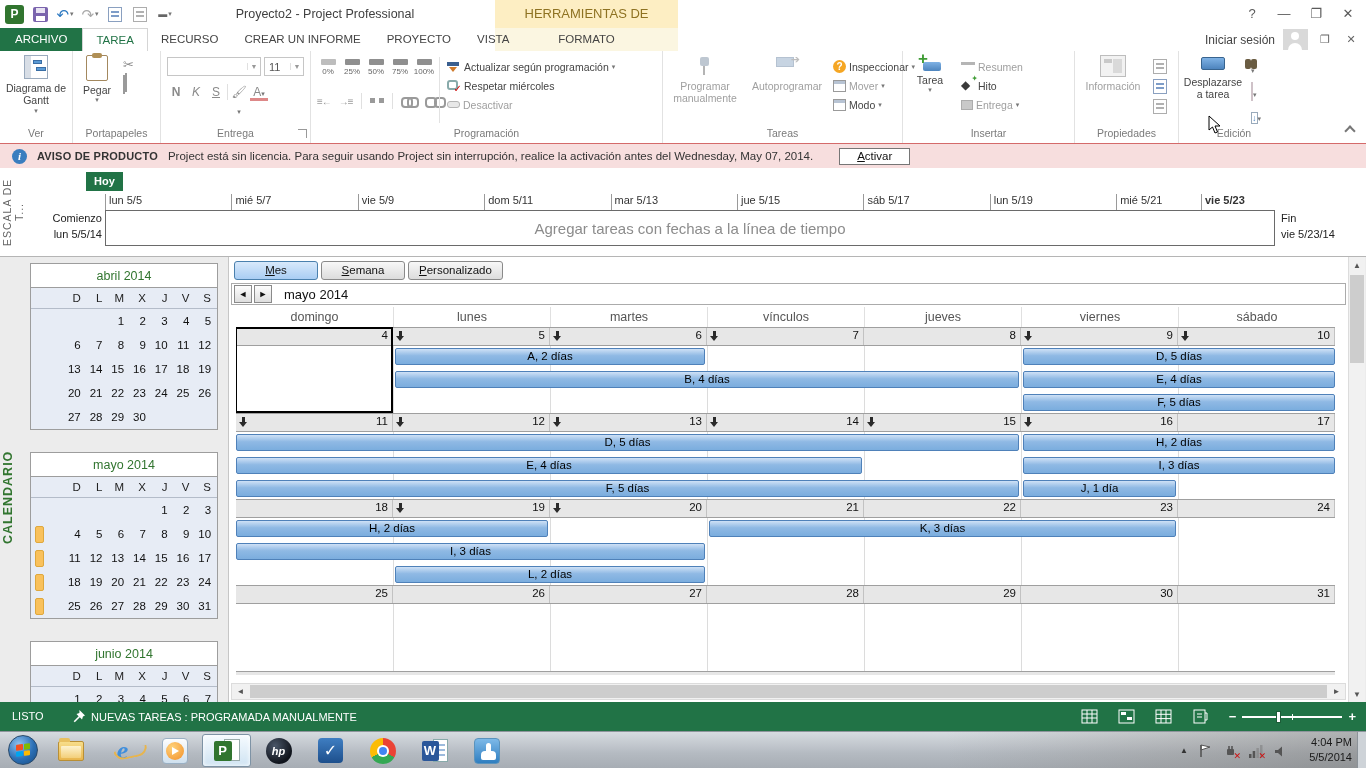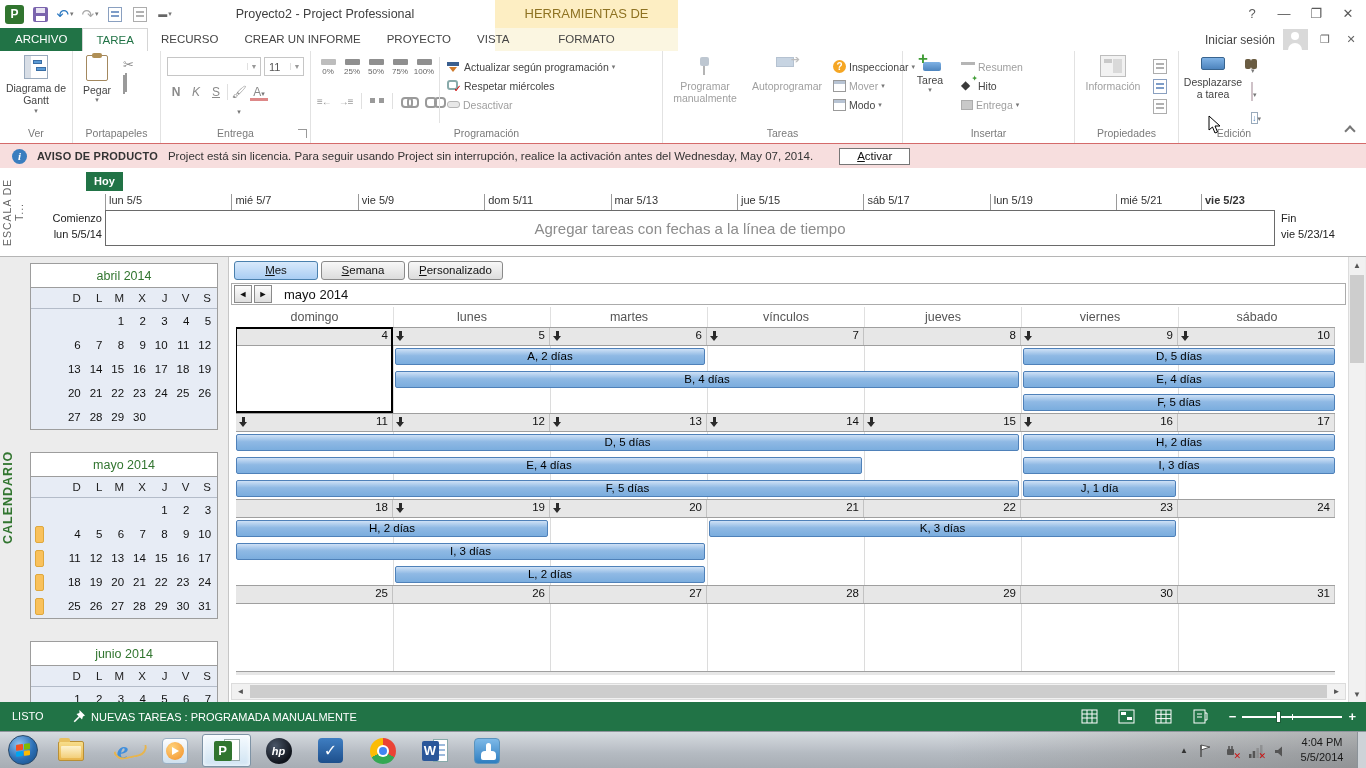--- a/index.html
+++ b/index.html
@@ -215,21 +215,21 @@
   .word-ico .pg { position:absolute; right:0; top:1px; width:15px; height:23px; background:#fff; border:1px solid #8aa; }
   .word-ico .pg i { position:absolute; left:2px; right:2px; height:2px; background:#9dbbdd; display:block; }
   .word-ico .ww { position:absolute; left:0; top:3px; width:17px; height:20px; background:#2b579a; color:#fff; font-weight:bold; font-size:13px; text-align:center; line-height:20px; border-radius:2px; }
   .touch-ico { width:26px; height:26px; border-radius:4px; background:linear-gradient(#7db9e8,#2f7ec0); position:relative; border:1px solid #5a93bd; }
   .touch-ico::before { content:""; position:absolute; left:11px; top:4px; width:5px; height:13px; background:#fff; border-radius:2.5px; }
   .touch-ico::after { content:""; position:absolute; left:6px; top:12px; width:15px; height:9px; background:#fff; border-radius:4px 4px 2px 2px; }
   #tray { position:absolute; right:78px; top:0; height:37px; display:flex; align-items:center; gap:11px; z-index:2; }
   .tray-up { font-size:8px; color:#333; }
   .tray-ico { position:relative; width:14px; height:14px; }
   .redx { position:absolute; right:-3px; bottom:-3px; color:#cc1111; font-size:9px; font-weight:bold; }
-  #clock { position:absolute; right:14px; top:3px; width:60px; text-align:center; font-size:11px; color:#1a1a1a; line-height:15px; z-index:2; }
+  #clock { position:absolute; right:14px; top:3px; width:60px; text-align:right; font-size:11px; color:#1a1a1a; line-height:15px; z-index:2; }
   #showdesk { position:absolute; right:0; top:0; width:9px; height:37px; background:#ced3d8; border-left:1px solid #8b9298; z-index:3; }
 </style>
 </head>
 <body>
 
 <div id="titlebar">
   <div class="qat">
     <span class="qico prj-logo">P</span>
     <span class="qico">
         <span class="save-ico"></span>

